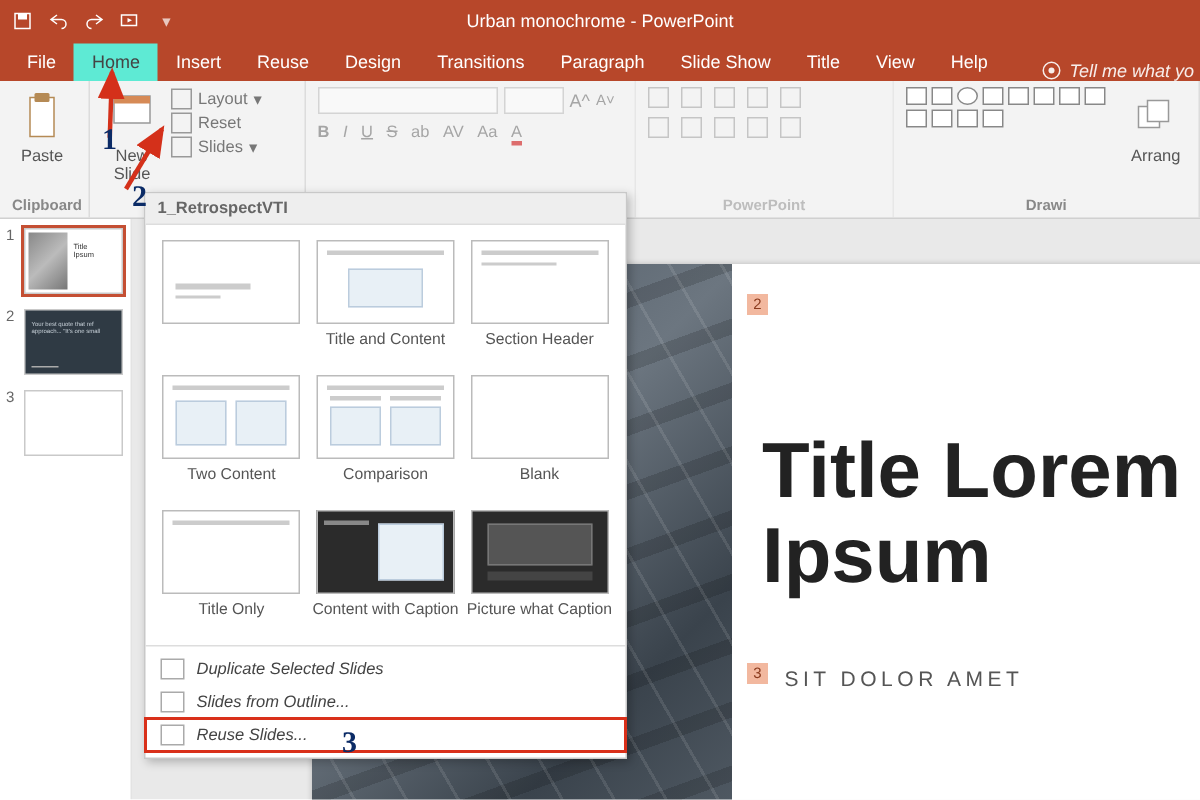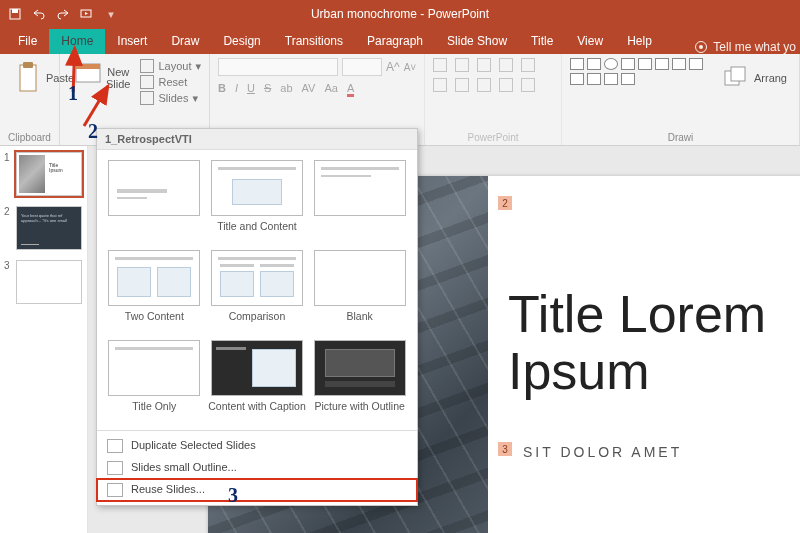--- a/index.html
+++ b/index.html
@@ -7,31 +7,31 @@
 
   
   .titlebar { height: 28px; background: #B7472A; color: #fff; display: flex; align-items: center; font-size: 11px; }
   .qat { display: flex; gap: 10px; padding-left: 8px; align-items: center; }
   .qat .ic { width: 14px; height: 14px; display:inline-flex; align-items:center; justify-content:center; color:#fff; }
   .title-center { position:absolute; left:0; right:0; text-align:center; pointer-events:none; font-size:12px; }
 
   
   .tabs { height: 26px; background: #B7472A; display:flex; align-items:flex-end; color:#fff; font-size:12px; padding-left:6px; }
   .tab { padding: 5px 12px 6px; cursor:pointer; }
-  .tab.active { background:#14b8a6; color:#444; }
-  .tellme { margin-left:auto; display:flex; align-items:center; gap:6px; padding-right:4px; opacity:.9;}
+  .tab.active { background:#5eead4; color:#444; }
+  .tellme { margin-left:auto; display:flex; align-items:center; gap:6px; padding-right:4px; opacity:.9;font-style:italic;}
   .bulb { width:12px;height:12px;border:1px solid #fff;border-radius:50%; position:relative;}
   .bulb::after{content:"";position:absolute;left:3px;top:3px;width:4px;height:4px;background:#fff;border-radius:50%;}
 
   
   .ribbon { height: 92px; background:#f3f3f3; border-bottom:1px solid #d0d0d0; display:flex; font-size:11px; color:#666;}
   .group { border-right:1px solid #dcdcdc; display:flex; flex-direction:column; justify-content:space-between; padding:4px 8px 2px;}
-  .group-label { text-align:center; font-size:10px; color:#888; padding-top:2px;}
+  .group-label { text-align:center; font-size:10px; color:#888; padding-top:2px;font-weight:bold;}
   .grp-body { display:flex; gap:6px; align-items:flex-start; flex:1;}
-  .bigbtn { display:flex; flex-direction:row; align-items:center; gap:2px; padding:2px 4px; cursor:pointer; color:#555;}
+  .bigbtn { display:flex; flex-direction:column; align-items:center; gap:2px; padding:2px 4px; cursor:pointer; color:#555;}
   .bigbtn .glyph { width:32px; height:36px; display:flex; align-items:center; justify-content:center;}
   .smallrow { display:flex; align-items:center; gap:4px; padding:1px 0; color:#777; font-size:11px;}
   .ic16 { width:14px;height:14px; display:inline-block; border:1px solid #999; }
   .pal { display:flex; flex-wrap:wrap; gap:3px; width:140px;}
   .shape { width:14px;height:12px; border:1px solid #888; background:#fff;}
 
   
   .workspace { position:absolute; top:146px; left:0; right:0; bottom:0; display:flex; }
   .thumbs { width:88px; background:#fff; border-right:1px solid #e3e3e3; padding:6px 4px; font-size:10px; color:#666;}
   .th { display:flex; gap:4px; margin-bottom:10px;}
@@ -39,33 +39,33 @@
   .th .mini{ width:66px; height:44px; border:1px solid #c9c9c9; background:#fff; position:relative; overflow:hidden;}
   .th.sel .mini{ outline:2px solid #C44F33; }
   .canvas { flex:1; background:#e9e9e9; position:relative; }
 
   
   .slide { position:absolute; left:120px; top:30px; width:640px; height:430px; background:#fff; box-shadow:0 0 4px rgba(0,0,0,.2); overflow:hidden;}
   .slide .photo { position:absolute; left:0; top:0; width:280px; height:430px; background:linear-gradient(135deg,#4a5560 0%,#6c7680 40%,#3a434c 70%,#59636d 100%); }
   .slide .photo::before{content:"";position:absolute;inset:0;background:
     repeating-linear-gradient(60deg, rgba(255,255,255,.1) 0 2px, transparent 2px 30px),
     repeating-linear-gradient(-20deg, rgba(0,0,0,.15) 0 10px, transparent 10px 40px);}
-  .slide h1 { position:absolute; left:300px; top:110px; font-family:Georgia,serif; font-size:52px; font-weight:400; color:#222; line-height:1.1;}
+  .slide h1 { position:absolute; left:300px; top:110px; font-family:Georgia,serif; font-size:52px; font-weight:700; color:#222; line-height:1.1;}
   .slide .sub { position:absolute; left:300px; top:268px; font-size:14px; letter-spacing:3px; color:#555;}
   .tag { position:absolute; width:14px;height:14px; background:#F2B89F; color:#8a3a1d; font-size:10px; display:flex;align-items:center;justify-content:center; }
 
   
   .gallery { position:absolute; left:96px; top:128px; width:322px; background:#fff; border:1px solid #c8c8c8; box-shadow:2px 2px 6px rgba(0,0,0,.25); z-index:50; font-size:11px; color:#444;}
   .gal-head { background:#eee; padding:4px 8px; border-bottom:1px solid #ddd; font-weight:600; color:#666;}
   .gal-grid { display:grid; grid-template-columns:repeat(3,1fr); gap:6px 4px; padding:10px 8px 6px;}
   .gitem { text-align:center; cursor:pointer;}
   .gitem .prev { width:92px; height:56px; border:1px solid #bbb; margin:0 auto 4px; background:#fff; position:relative; overflow:hidden;}
   .gitem .lbl{ font-size:10.5px; color:#555; line-height:1.2; min-height:24px;}
   .gal-menu { border-top:1px solid #ddd; padding:4px 0;}
-  .gal-menu .mi { display:flex; gap:8px; padding:4px 10px; cursor:pointer;}
+  .gal-menu .mi { display:flex; align-items:center; gap:8px; padding:4px 10px; cursor:pointer;font-style:italic;}
   .mi .mic{ width:16px;height:14px;border:1px solid #aaa; background:#fff;}
   .mi.boxed{ outline:2px solid #D9301A; outline-offset:-1px;}
 
   
   .anno-num { position:absolute; font-weight:700; font-size:20px; color:#0b2b66; font-family:Georgia,serif; z-index:80;}
   .arrow { position:absolute; z-index:79; }
 
   
   .bar{position:absolute;background:#ccc;}
 </style>
@@ -98,21 +98,21 @@
       </span>
     <span class="ic" style="opacity:.7">▾</span>
   </div>
   <div class="title-center">Urban monochrome  -  PowerPoint</div>
 </div>
 
 <div class="tabs">
   <div class="tab">File</div>
   <div class="tab active">Home</div>
   <div class="tab">Insert</div>
-  <div class="tab">Draw</div>
+  <div class="tab">Reuse</div>
   <div class="tab">Design</div>
   <div class="tab">Transitions</div>
   <div class="tab">Paragraph</div>
   <div class="tab">Slide Show</div>
   <div class="tab">Title</div>
   <div class="tab">View</div>
   <div class="tab">Help</div>
   <div class="tellme">
     <span class="bulb"></span>
     <span>Tell me what yo</span>
@@ -285,20 +285,21 @@
           <div class="bar" style="left:6px;top:6px;width:78px;height:3px"></div>
           <div class="bar" style="left:20px;top:18px;width:50px;height:26px;background:#e8f0f6;border:1px solid #bcd"></div>
         </div>
         <div class="lbl">Title and Content</div>
       </div>
     <div class="gitem">
         <div class="prev">
           <div class="bar" style="left:6px;top:6px;width:78px;height:3px"></div>
           <div class="bar" style="left:6px;top:14px;width:50px;height:2px"></div>
         </div>
+        <div class="lbl">Section Header</div>
       </div>
     <div class="gitem">
         <div class="prev">
           <div class="bar" style="left:6px;top:6px;width:78px;height:3px"></div>
           <div class="bar" style="left:8px;top:16px;width:34px;height:30px;background:#e8f0f6;border:1px solid #bcd"></div>
           <div class="bar" style="left:48px;top:16px;width:34px;height:30px;background:#e8f0f6;border:1px solid #bcd"></div>
         </div>
         <div class="lbl">Two Content</div>
       </div>
     <div class="gitem">
@@ -326,31 +327,31 @@
           <div class="bar" style="left:4px;top:6px;width:30px;height:3px;background:#888"></div>
           <div class="bar" style="left:40px;top:8px;width:44px;height:38px;background:#e8f0f6;border:1px solid #bcd"></div>
         </div>
         <div class="lbl">Content with Caption</div>
       </div>
     <div class="gitem">
         <div class="prev" style="background:#2b2b2b">
           <div class="bar" style="left:10px;top:8px;width:70px;height:28px;background:#555;border:1px solid #777"></div>
           <div class="bar" style="left:10px;top:40px;width:70px;height:6px;background:#444"></div>
         </div>
-        <div class="lbl">Picture with Outline</div>
+        <div class="lbl">Picture what Caption</div>
       </div>
   </div>
   <div class="gal-menu">
     <div class="mi">
         <span class="mic"></span>
         <span>Duplicate Selected Slides</span>
       </div>
     <div class="mi">
         <span class="mic"></span>
-        <span>Slides small Outline...</span>
+        <span>Slides from Outline...</span>
       </div>
     <div class="mi boxed">
         <span class="mic"></span>
         <span>Reuse Slides...</span>
       </div>
   </div>
 </div>
 
 <svg class="arrow" style="left:20px;top:38px" width="70" height="60">
     <defs>

